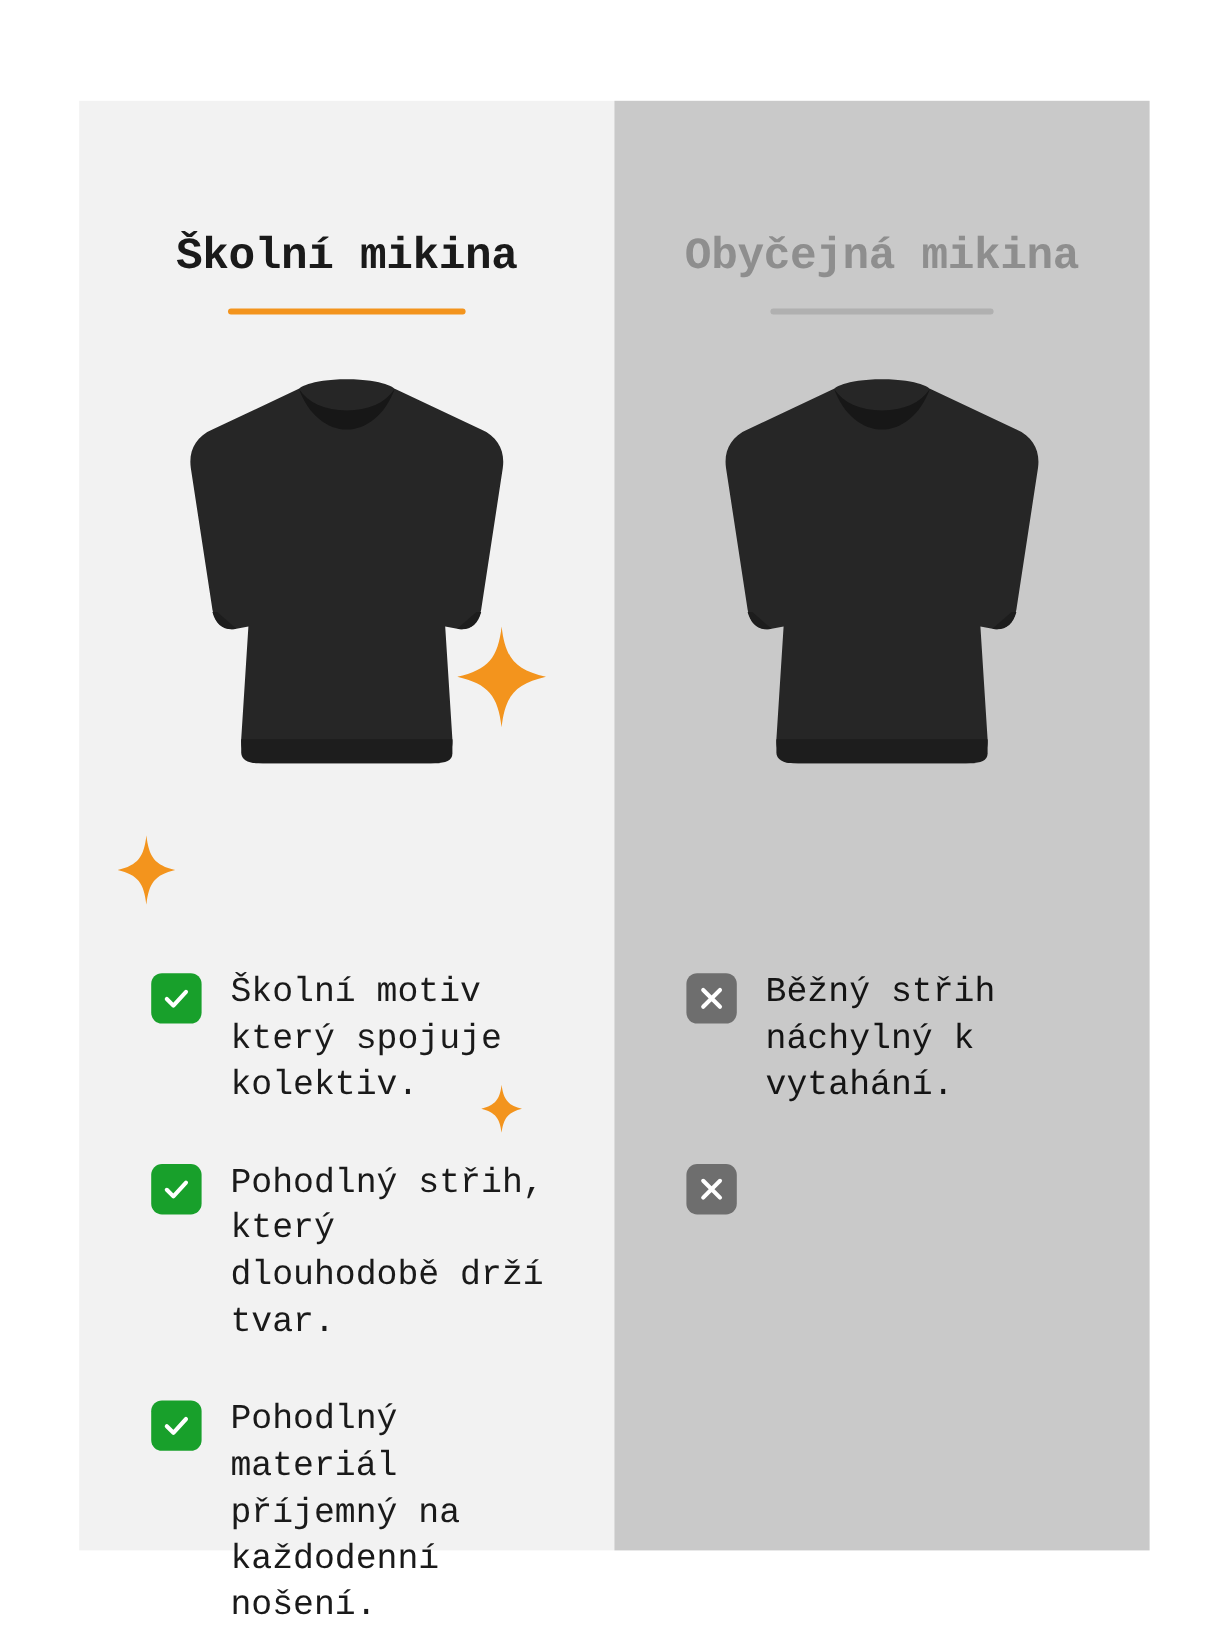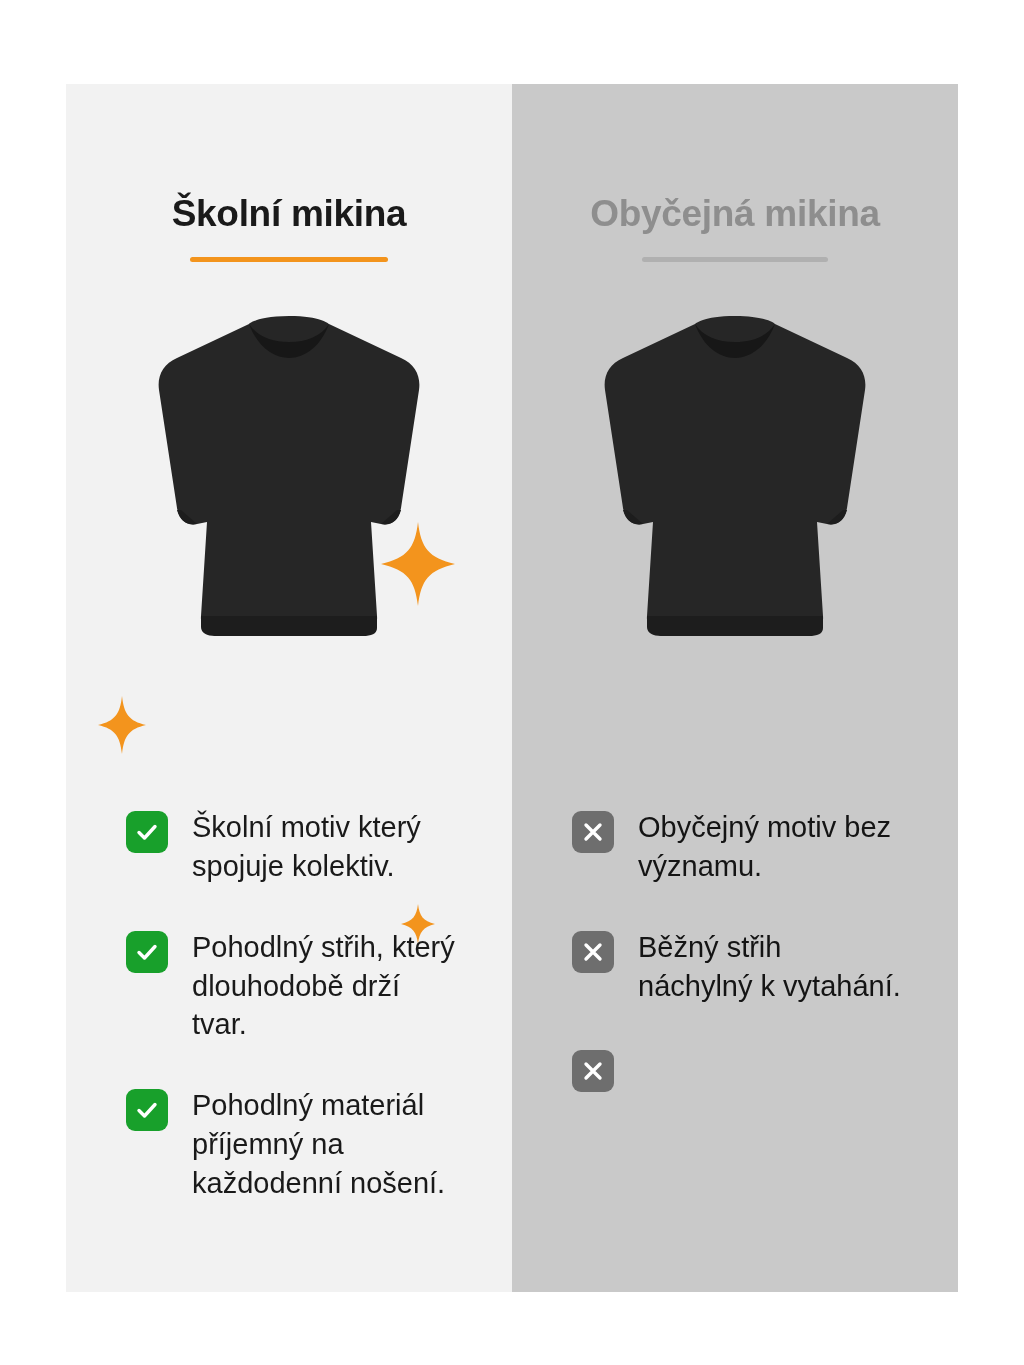--- a/index.html
+++ b/index.html
@@ -28,20 +28,21 @@
     width: 892px;
     height: 1208px;
     display: flex;
   }
 
   .panel {
     position: relative;
     width: 446px;
     height: 100%;
     box-sizing: border-box;
+    font-family: Liberation Mono, monospace;
   }
 
   .panel-left {
     background: #f2f2f2;
   }
 
   .panel-right {
     background: #c9c9c9;
   }
 
@@ -243,28 +244,20 @@
         </svg>
       </div>
 
       <div class="features">
         <div class="feature">
           <span class="badge badge-cross">
             <svg width="24" height="24" viewBox="0 0 24 24">
                 <path d="M5 5 L19 19 M19 5 L5 19" stroke="#ffffff" stroke-width="3.4" fill="none" stroke-linecap="round"></path>
               </svg>
           </span>
-          <span class="feature-text">Obyčejný motiv bez významu.</span>
-        </div>
-        <div class="feature">
-          <span class="badge badge-cross">
-            <svg width="24" height="24" viewBox="0 0 24 24">
-                <path d="M5 5 L19 19 M19 5 L5 19" stroke="#ffffff" stroke-width="3.4" fill="none" stroke-linecap="round"></path>
-              </svg>
-          </span>
           <span class="feature-text">Běžný střih náchylný k vytahání.</span>
         </div>
         <div class="feature">
           <span class="badge badge-cross">
             <svg width="24" height="24" viewBox="0 0 24 24">
                 <path d="M5 5 L19 19 M19 5 L5 19" stroke="#ffffff" stroke-width="3.4" fill="none" stroke-linecap="round"></path>
               </svg>
           </span>
         </div>
       </div>

